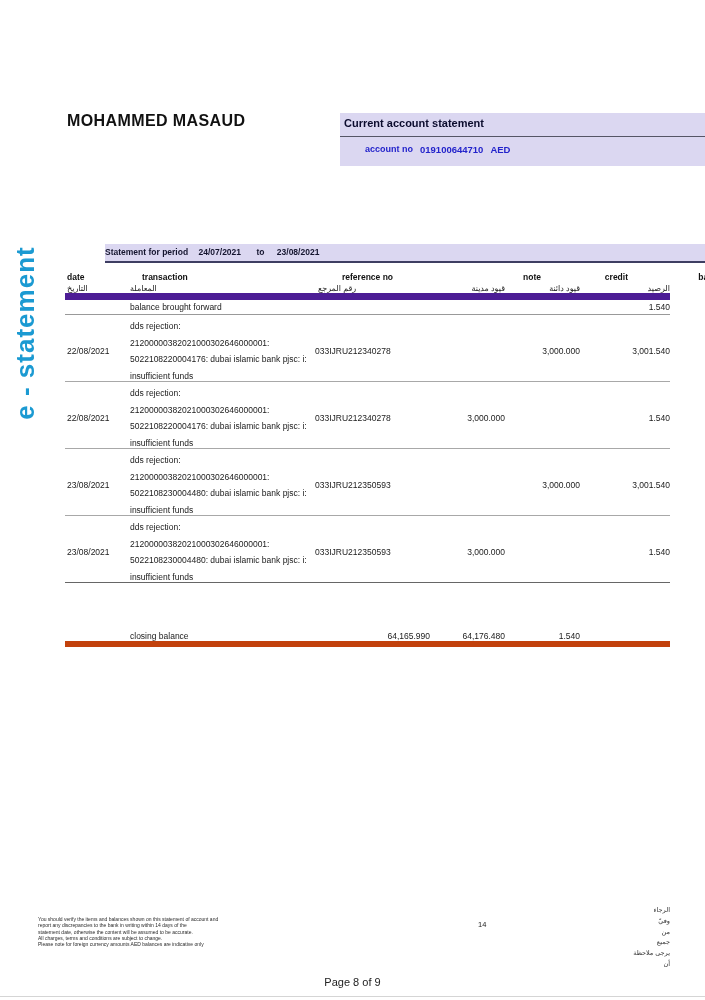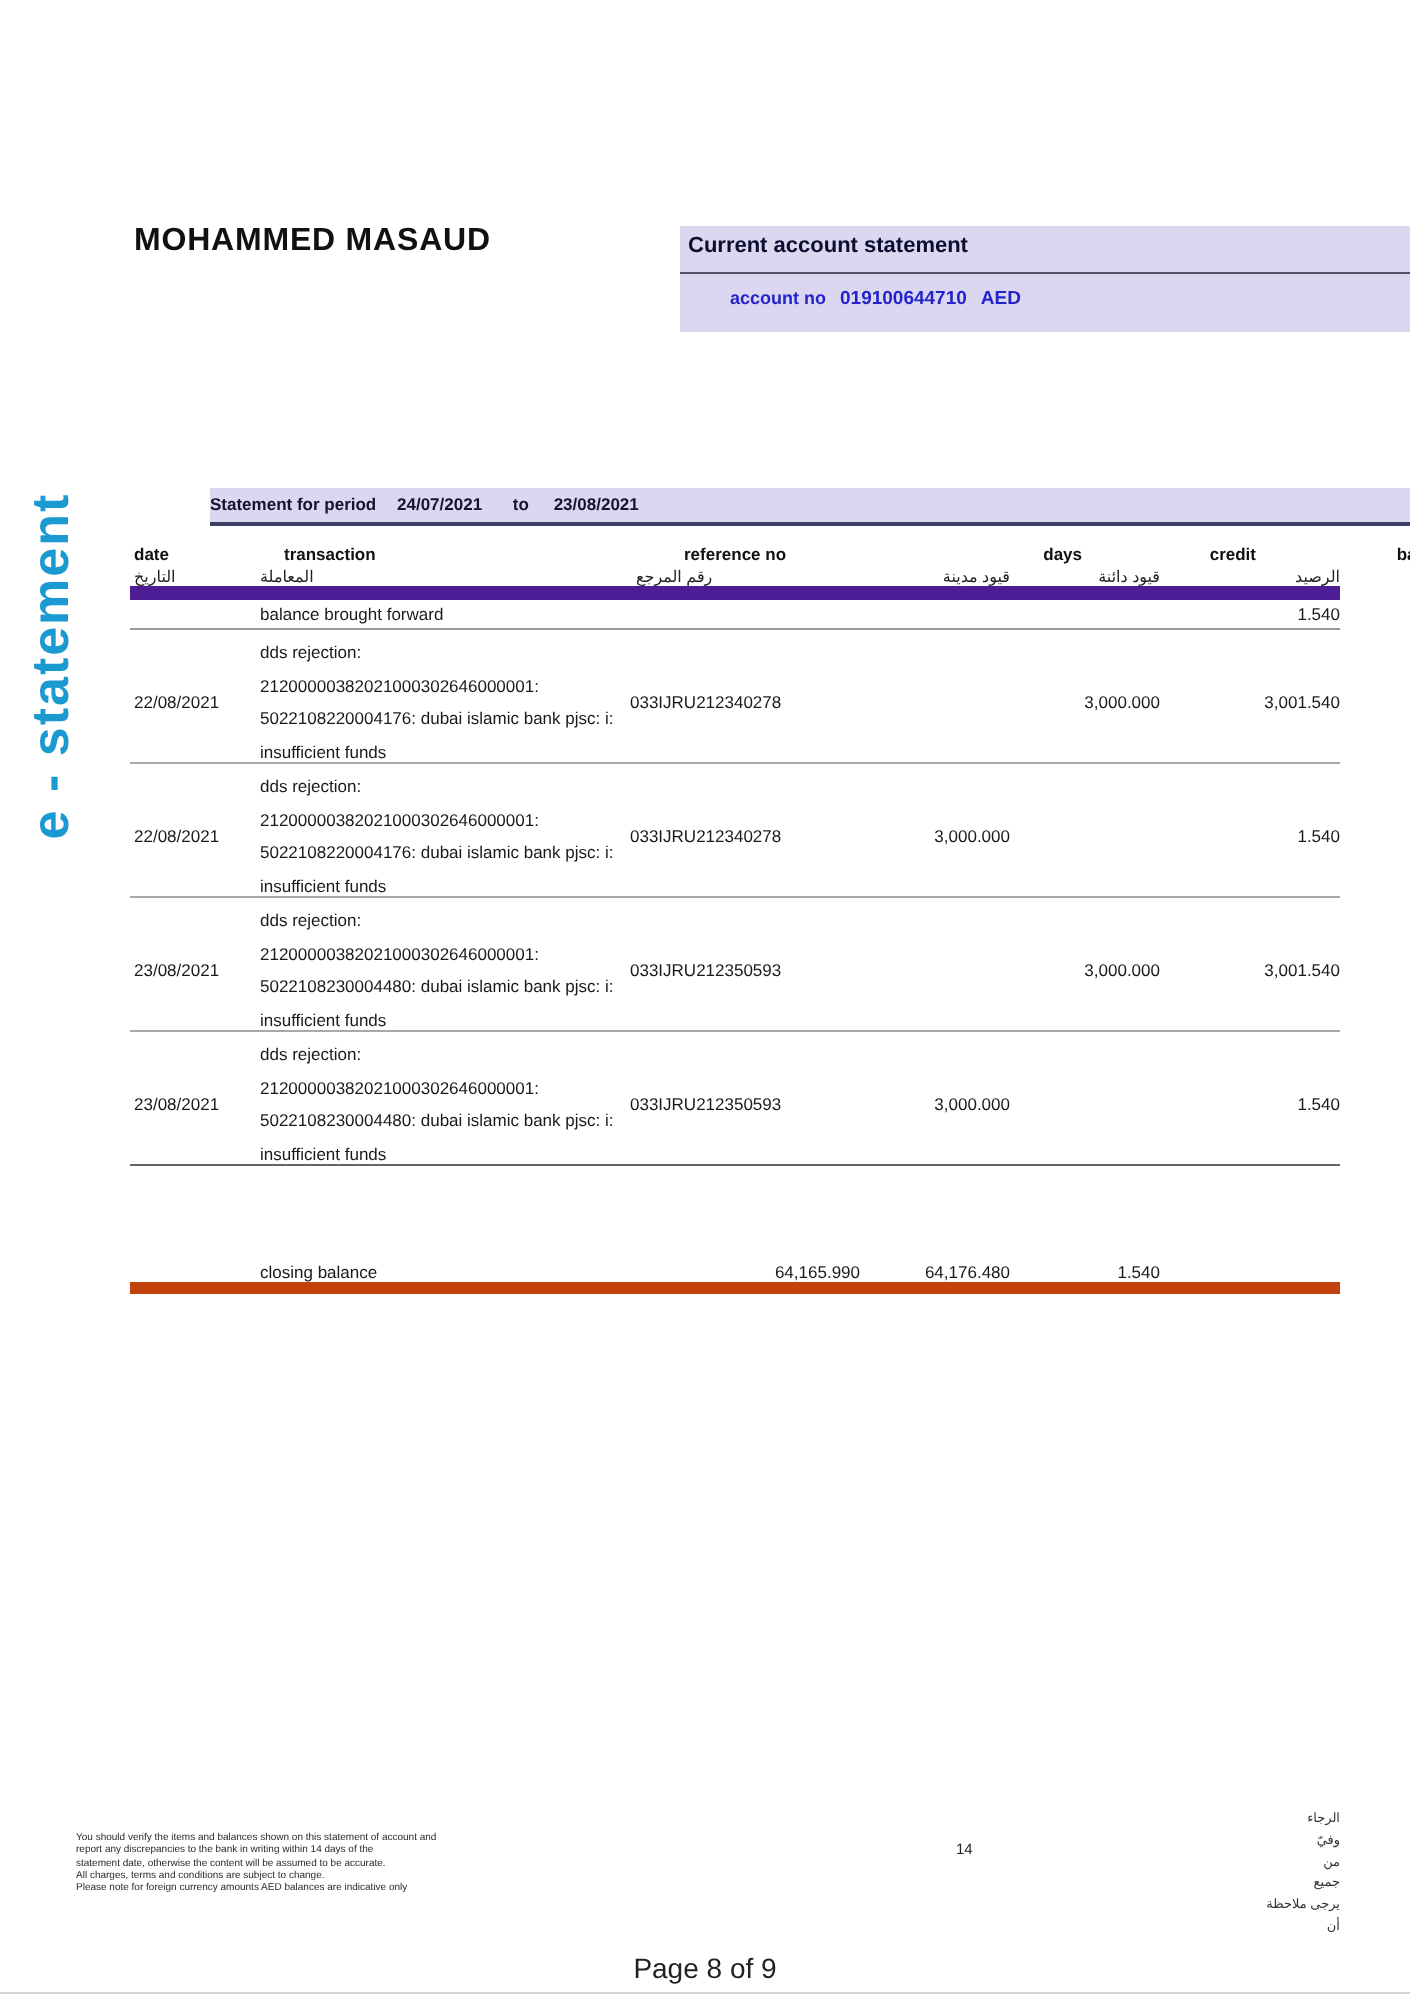--- a/index.html
+++ b/index.html
@@ -184,21 +184,21 @@
     text-align: right;
     direction: rtl;
     font-size: 6.5px;
     line-height: 10.8px;
     color: #333333;
   }
   .page-label {
     position: absolute;
     left: 0; right: 0; top: 976px;
     text-align: center;
-    font-size: 14px;
+    font-size: 11px;
     color: #222222;
   }
   .bottom-rule {
     position: absolute;
     left: 0; right: 0; top: 996px;
     border-top: 1px solid #d5d5d5;
   }
 </style>
 </head>
 <body>
@@ -222,21 +222,21 @@
   <span class="p-from">24/07/2021</span>
   <span class="p-to">to</span>
   <span class="p-todate">23/08/2021</span>
 </div>
 
 <div class="stmt-table">
   <div class="grid-row hrow-en">
     <div class="col-l">date</div>
     <div class="col-l">transaction</div>
     <div class="col-l">reference no</div>
-    <div class="col-r">days</div>
+    <div class="col-r">note</div>
     <div class="col-r">credit</div>
     <div class="col-r">balance</div>
   </div>
   <div class="grid-row hrow-ar">
     <div class="col-l" dir="rtl">التاريخ</div>
     <div class="col-l" dir="rtl">المعاملة</div>
     <div class="col-l" dir="rtl">رقم المرجع</div>
     <div class="col-r" dir="rtl">قيود مدينة</div>
     <div class="col-r" dir="rtl">قيود دائنة</div>
     <div class="col-r" dir="rtl">الرصيد</div>

